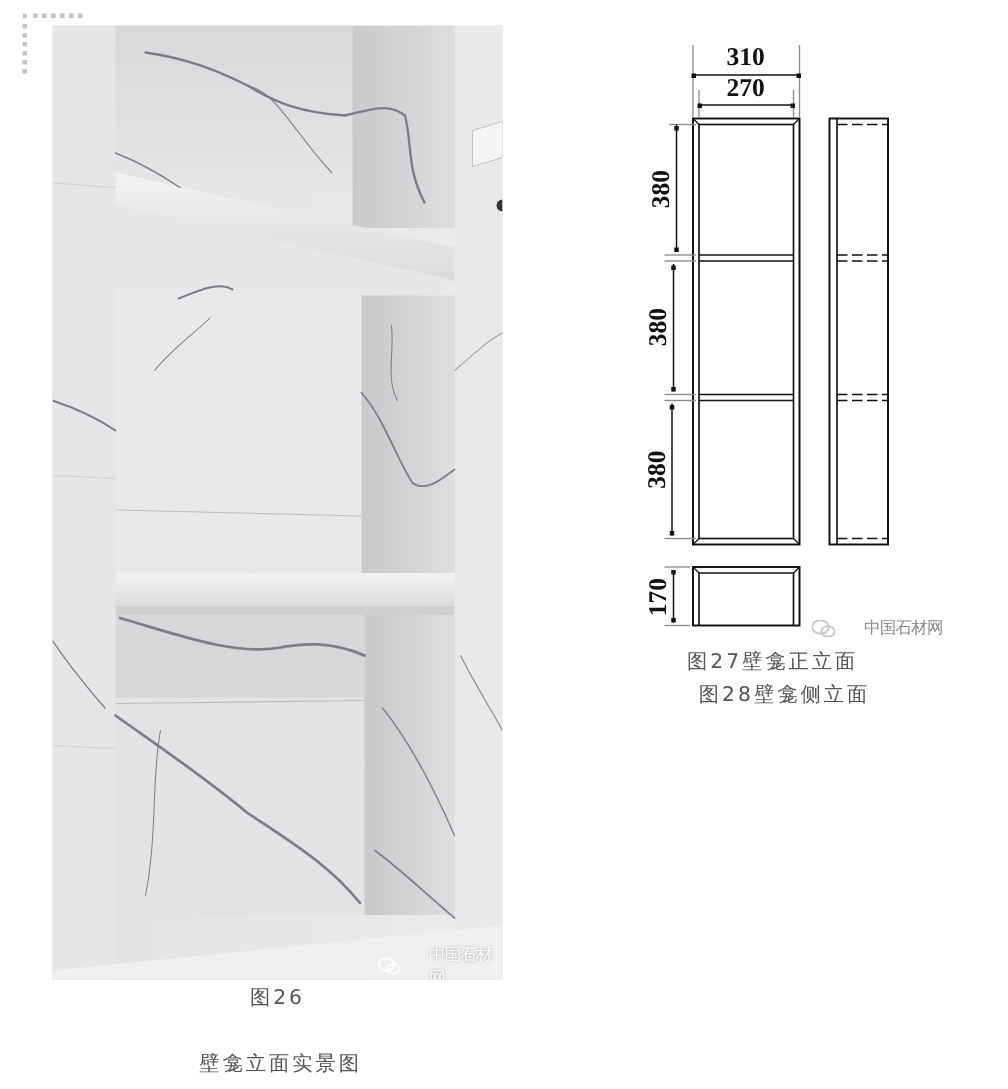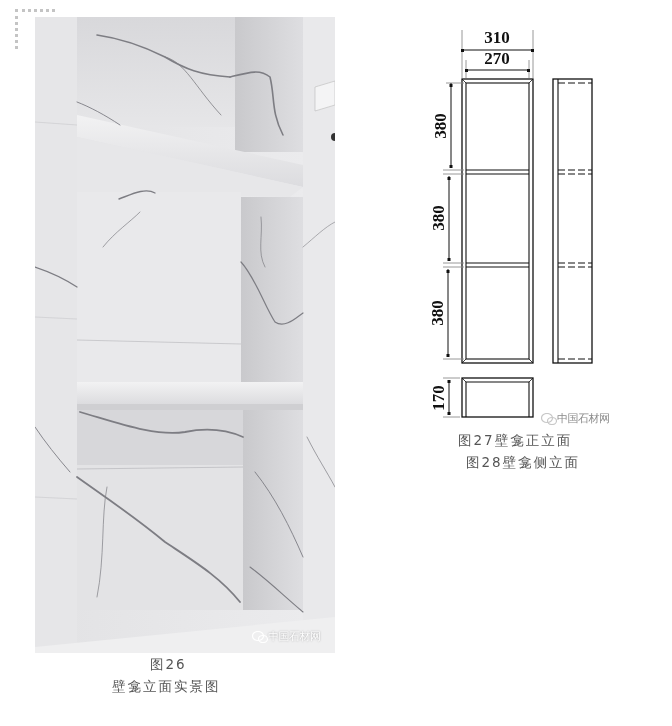--- a/index.html
+++ b/index.html
@@ -3,28 +3,28 @@
 <meta charset="utf-8">
 <style>
   html, body { margin:0; padding:0; background:#ffffff; }
   body { width:672px; height:726px; position:relative; overflow:hidden;
          font-family:"DejaVu Sans","Liberation Sans",sans-serif; }
   .corner-mark { position:absolute; left:15px; top:9px; width:40px; height:40px;
          border-top:3px dotted #c4c4c4; border-left:3px dotted #c4c4c4; box-sizing:border-box; }
   .photo { position:absolute; left:35px; top:17px; width:300px; height:636px; overflow:hidden;
          background:#dcdcde; }
   .photo svg { display:block; }
-  .watermark { position:absolute; display:flex; align-items:center; gap:0;
+  .watermark { position:absolute; display:flex; align-items:center; gap:19px;
          font-size:11px; letter-spacing:-0.5px; }
   .wm-photo { left:252px; top:630px; color:#ffffff; text-shadow:0 0 2px rgba(0,0,0,0.35); }
   .wm-drawing { left:541px; top:411px; color:#8a8a8a; }
   .wm-icon { width:16px; height:12px; display:inline-block; }
-  .caption { position:absolute; color:#555555; font-size:13.5px; letter-spacing:2px; text-align:left; }
+  .caption { position:absolute; color:#555555; font-size:13.5px; letter-spacing:2px; text-align:center; }
   .cap26-num { left:150px; top:656px; width:70px; }
-  .cap26-title { left:112px; top:678px; width:150px; }
+  .cap26-title { left:112px; top:700px; width:150px; }
   .cap27 { left:458px; top:432px; width:130px; text-align:left; }
   .cap28 { left:458px; top:454px; width:130px; text-align:center; }
   .drawing { position:absolute; left:418px; top:10px; width:210px; height:410px; }
   .dim-text { font-family:"Liberation Serif","DejaVu Serif",serif; font-weight:bold; font-size:17px; fill:#111; }
 </style>
 </head>
 <body>
 
 <div class="corner-mark"></div>
 

